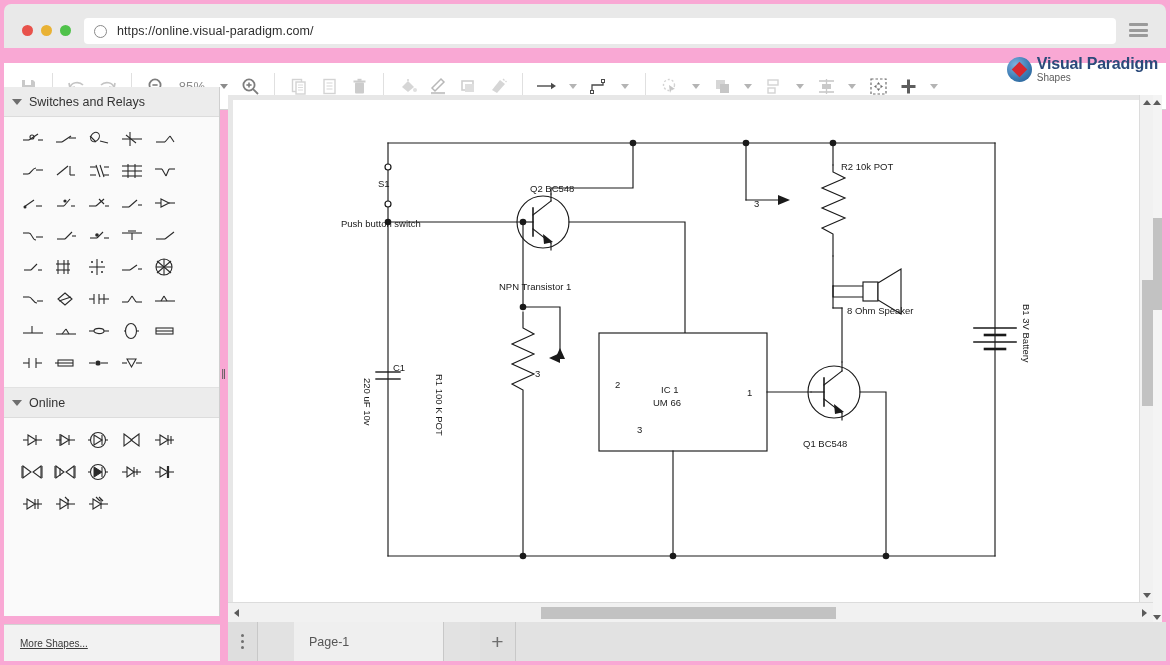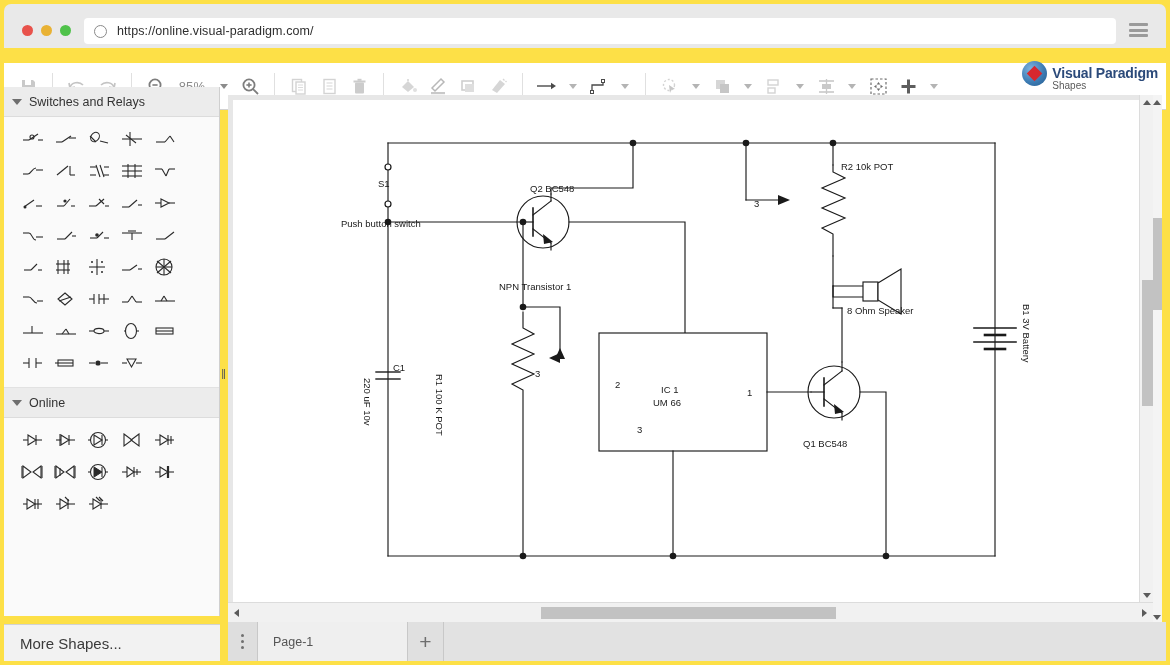--- a/index.html
+++ b/index.html
@@ -6,21 +6,21 @@
   html, body {
     margin: 0; padding: 0;
     width: 1170px; height: 665px;
     background: #000;
     font-family: "Liberation Sans", sans-serif;
     overflow: hidden;
   }
   #app {
     position: relative;
     width: 1170px; height: 665px;
-    background: #fde047;
+    background: #f9a8d4;
   }
 
   
   .browser-chrome {
     position: absolute; left: 4px; top: 4px;
     width: 1162px; height: 44px;
     background: #e9e9e9;
     border-top-left-radius: 7px; border-top-right-radius: 7px;
   }
   .traffic {
@@ -92,21 +92,21 @@
     background: radial-gradient(circle at 35% 32%, #7fb4e0 0%, #3d7cb4 55%, #245a8d 100%);
     display: flex; align-items: center; justify-content: center;
     position: relative; overflow: hidden;
   }
   .logo-mark::after {
     content: ""; position: absolute;
     width: 11px; height: 11px; background: #d7282f;
     transform: rotate(45deg);
   }
   .logo-text { line-height: 1.05; }
-  .logo-l1 { font-size: 14px; font-weight: bold; color: #2b4a7a; letter-spacing: -0.2px; margin-top: 10px; }
+  .logo-l1 { font-size: 16px; font-weight: bold; color: #2b4a7a; letter-spacing: -0.2px; }
   .logo-l2 { font-size: 10px; color: #5a5a5a; }
 
   
   .sidebar {
     position: absolute; left: 4px; top: 87px;
     width: 216px; height: 529px;
     background: #fafafa;
     border-right: 1px solid #cfcfcf;
     overflow: hidden;
   }
@@ -130,21 +130,21 @@
     width: 33px; height: 32px;
     display: flex; align-items: center; justify-content: center;
   }
   .shape-cell svg { display: block; }
   .sidebar-sep { height: 1px; background: #e2e2e2; }
   .more-shapes {
     position: absolute; left: 4px; top: 624px;
     width: 216px; height: 37px;
     background: #f2f2f2; border-top: 1px solid #d2d2d2;
     display: flex; align-items: center; padding-left: 16px;
-    font-size: 15px; color: #3a3a3a;
+    font-size: 10px; color: #3a3a3a; text-decoration: underline;
   }
 
   
   .sb-track {
     position: absolute; right: 8px; top: 95px;
     width: 13px; height: 529px; background: #f4f4f4;
     border-left: 1px solid #e4e4e4;
   }
   .sb-arrow { width: 13px; height: 14px; display:flex; align-items:center; justify-content:center; }
   .sb-arrow i { width:0;height:0;border-left:4px solid transparent;border-right:4px solid transparent; }
@@ -186,21 +186,21 @@
     border-top: 1px solid #dcdcdc;
   }
   .ch-thumb { position: absolute; top: 4px; height: 12px; background: #c2c2c2; }
   .arrow-btn { position: absolute; display:flex; align-items:center; justify-content:center; }
 
   
   .pagebar {
     position: absolute; left: 228px; top: 622px;
     width: 938px; height: 39px;
     background: #e2e2e2;
-    display: flex; align-items: stretch;
+    display: flex; align-items: stretch; gap: 36px;
   }
   .page-menu {
     width: 30px; display: flex; align-items: center; justify-content: center;
     border-right: 1px solid #c8c8c8; background: #dedede;
   }
   .vdots { display: flex; flex-direction: column; gap: 3px; }
   .vdots i { width: 3px; height: 3px; background: #707070; border-radius: 50%; display:block; }
   .page-tab {
     width: 150px; display: flex; align-items: center; padding-left: 15px;
     background: #efefef; border-right: 1px solid #c8c8c8;

